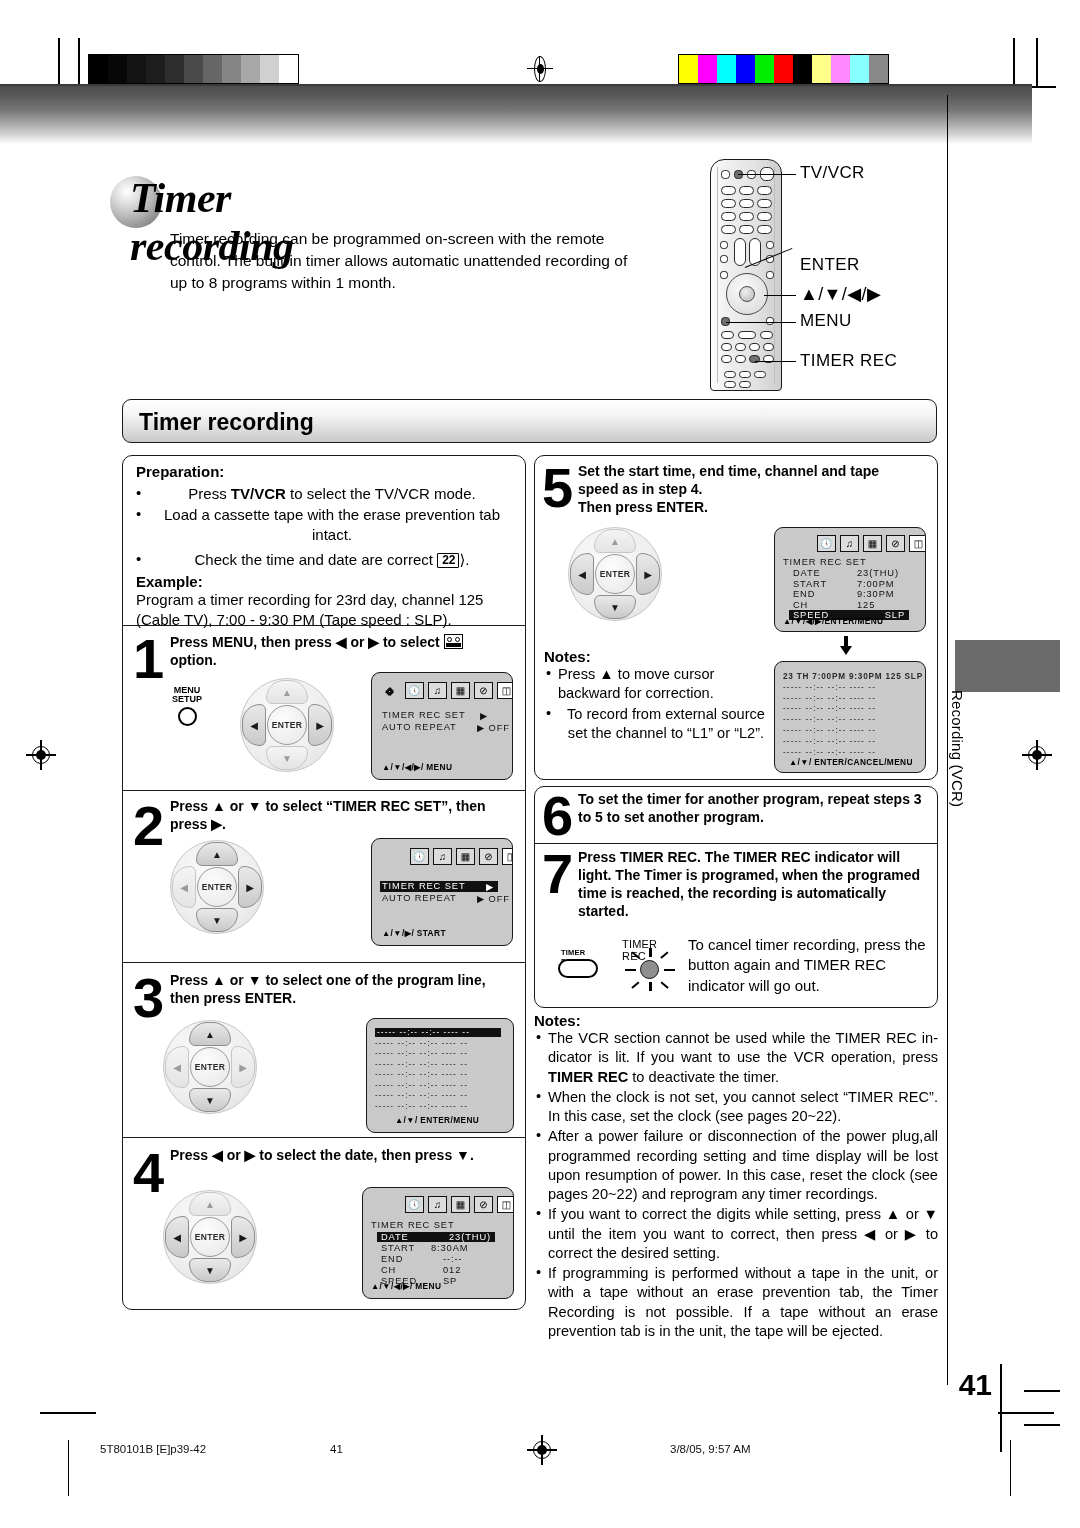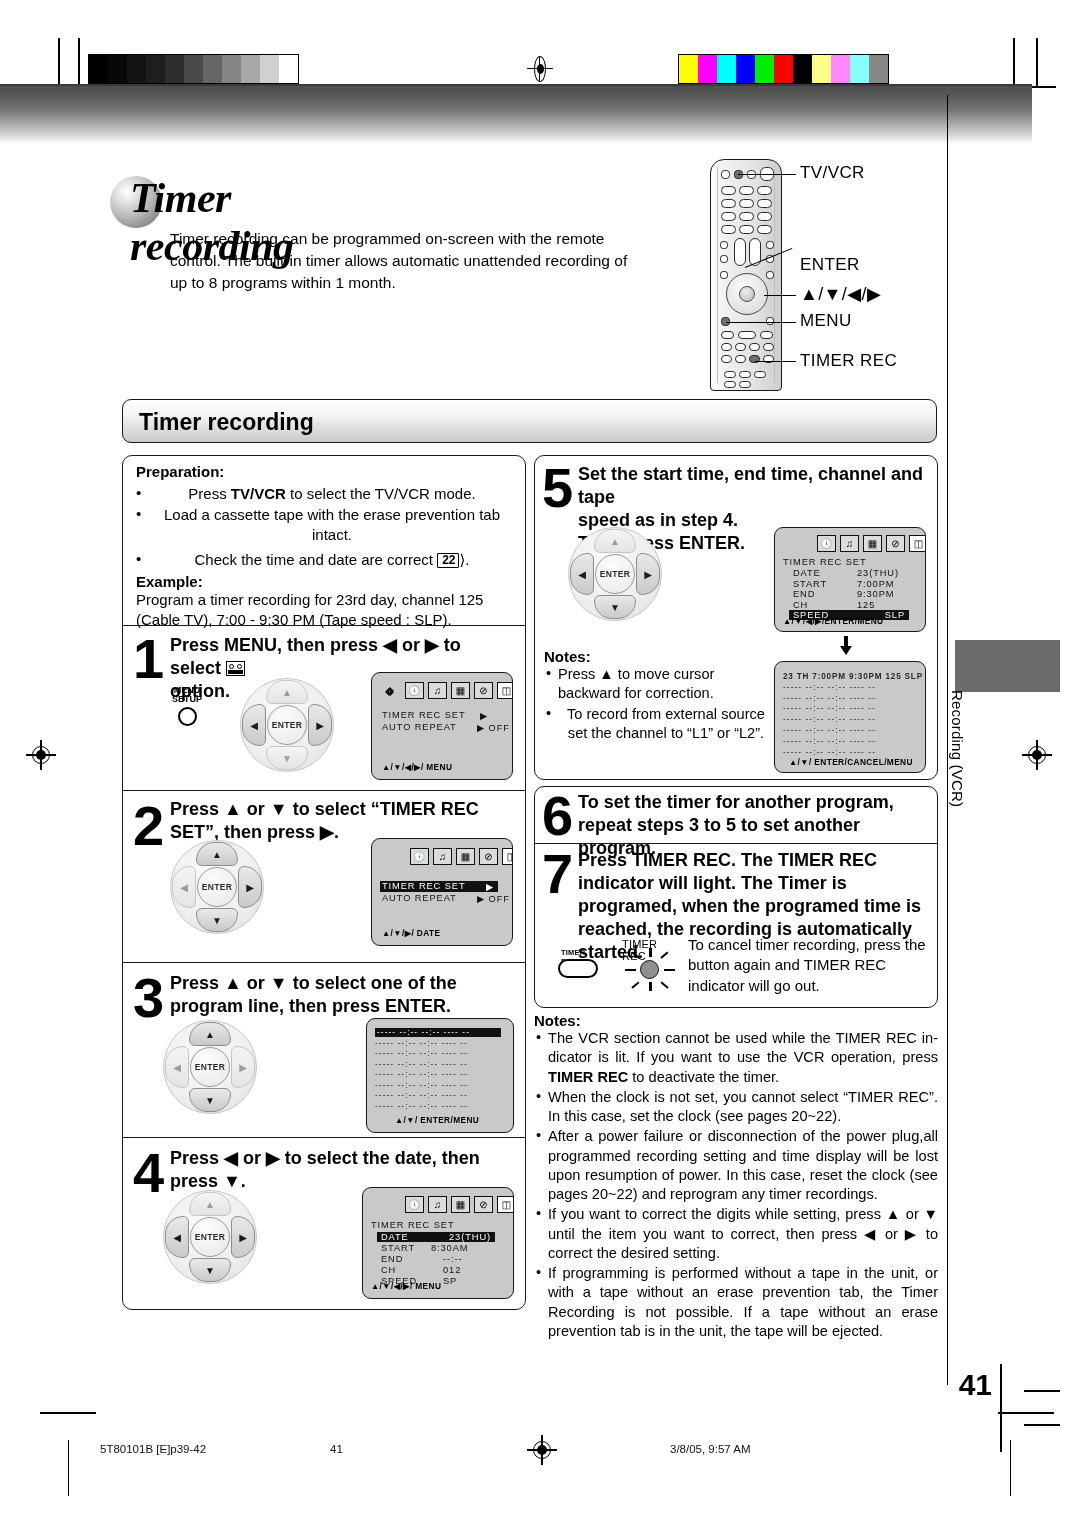--- a/index.html
+++ b/index.html
@@ -119,21 +119,21 @@
     font-size:12px; font-weight:bold; line-height:13px; vertical-align:1px;
     border-radius:1px;
   }
 
   
   .stepnum {
     position:absolute; font-family:"Liberation Sans", sans-serif;
     font-weight:bold; font-size:56px; line-height:52px;
   }
   .steptext {
-    position:absolute; font-size:18px; font-weight:bold; line-height:1.28;
+    position:absolute; font-size:14px; font-weight:bold; line-height:1.28;
   }
 
   
   .pad { position:absolute; width:94px; height:94px; }
   .pad .ring {
     position:absolute; inset:0; border-radius:50%;
     border:1.5px solid #c8c8c8;
     background:radial-gradient(circle at 42% 36%, #fbfbfb 0%, #efefef 55%, #dedede 100%);
   }
   .pad .center {
@@ -472,21 +472,21 @@
       <div class="ic sel">
           <span class="u">◫</span>
         </div>
     </div>
     <div class="osd-line hi" style="left:8px;top:42px;width:118px;padding-left:2px;">
       <span>TIMER REC SET</span>
       <span style="float:right;padding-right:4px;">▶</span>
     </div>
     <div class="osd-line" style="left:10px;top:54px;">AUTO REPEAT</div>
     <div class="osd-line" style="left:105px;top:54px;">▶ OFF</div>
-    <div class="osd-foot" style="left:10px;top:89px;">▲/▼/▶/ DATE</div>
+    <div class="osd-foot" style="left:10px;top:89px;">▲/▼/▶/ START</div>
   </div>
 
   <div class="hrule" style="left:123px;top:962px;width:402px;"></div>
 
   <div class="stepnum" style="left:133px;top:972px;">3</div>
   <div class="steptext" style="left:170px;top:972px;width:348px;">Press ▲ or ▼ to select one of the program line, then press ENTER.</div>
 
   <div class="pad" style="left:163px;top:1020px;">
     <div class="ring"></div>
     <div class="arm up">▲</div>

